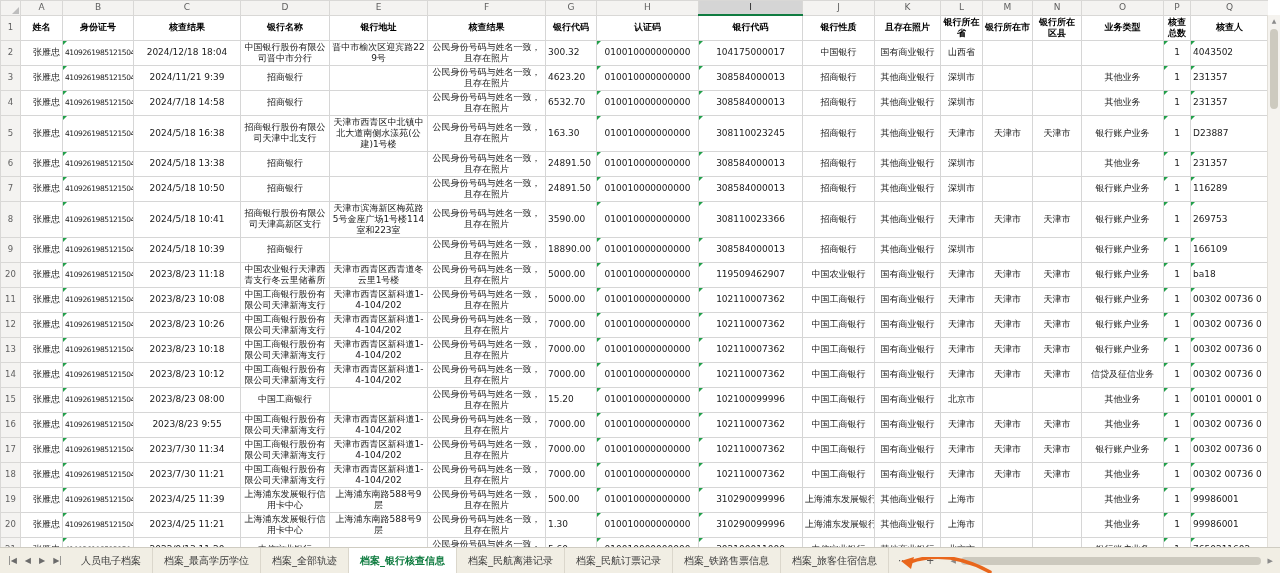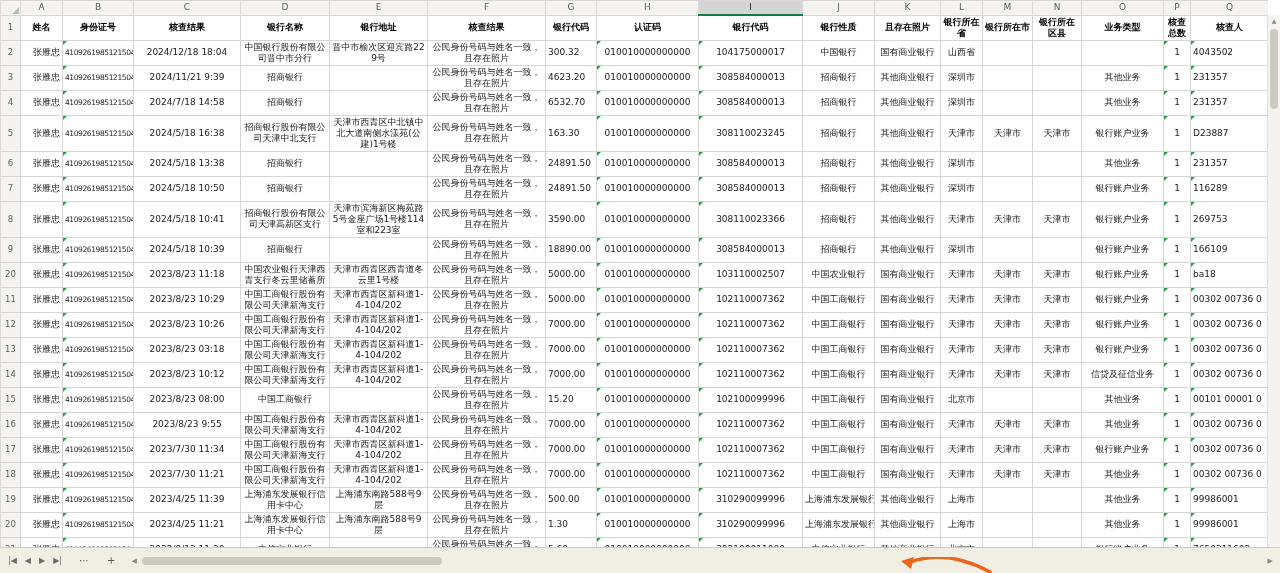--- a/index.html
+++ b/index.html
@@ -275,35 +275,35 @@
           <tr>
             <th class="gutter">20</th>
             <td class="al">张雁忠</td>
             <td class="idnum al flag">410926198512150412</td>
             <td class="ac nowrap">2023/8/23 11:18</td>
             <td class="ac">中国农业银行天津西青支行冬云里储蓄所</td>
             <td class="ac">天津市西青区西青道冬云里1号楼</td>
             <td class="ac">公民身份号码与姓名一致，且存在照片</td>
             <td class="ar">5000.00</td>
             <td class="ac nowrap flag">010010000000000</td>
-            <td class="ac nowrap flag">103110002507</td>
+            <td class="ac nowrap flag">119509462907</td>
             <td class="ac nowrap">中国农业银行</td>
             <td class="ac nowrap">国有商业银行</td>
             <td class="ac">天津市</td>
             <td class="ac">天津市</td>
             <td class="ac">天津市</td>
             <td class="ac nowrap">银行账户业务</td>
             <td class="ac flag">1</td>
             <td class="ar pre flag">ba18</td>
           </tr>
           <tr>
             <th class="gutter">11</th>
             <td class="al">张雁忠</td>
             <td class="idnum al flag">410926198512150412</td>
-            <td class="ac nowrap">2023/8/23 10:29</td>
+            <td class="ac nowrap">2023/8/23 10:08</td>
             <td class="ac">中国工商银行股份有限公司天津新海支行</td>
             <td class="ac">天津市西青区新科道1-4-104/202</td>
             <td class="ac">公民身份号码与姓名一致，且存在照片</td>
             <td class="ar">5000.00</td>
             <td class="ac nowrap flag">010010000000000</td>
             <td class="ac nowrap flag">102110007362</td>
             <td class="ac nowrap">中国工商银行</td>
             <td class="ac nowrap">国有商业银行</td>
             <td class="ac">天津市</td>
             <td class="ac">天津市</td>
@@ -329,21 +329,21 @@
             <td class="ac">天津市</td>
             <td class="ac">天津市</td>
             <td class="ac nowrap">银行账户业务</td>
             <td class="ac flag">1</td>
             <td class="ar pre flag">00302 00736 0</td>
           </tr>
           <tr>
             <th class="gutter">13</th>
             <td class="al">张雁忠</td>
             <td class="idnum al flag">410926198512150412</td>
-            <td class="ac nowrap">2023/8/23 03:18</td>
+            <td class="ac nowrap">2023/8/23 10:18</td>
             <td class="ac">中国工商银行股份有限公司天津新海支行</td>
             <td class="ac">天津市西青区新科道1-4-104/202</td>
             <td class="ac">公民身份号码与姓名一致，且存在照片</td>
             <td class="ar">7000.00</td>
             <td class="ac nowrap flag">010010000000000</td>
             <td class="ac nowrap flag">102110007362</td>
             <td class="ac nowrap">中国工商银行</td>
             <td class="ac nowrap">国有商业银行</td>
             <td class="ac">天津市</td>
             <td class="ac">天津市</td>
@@ -521,20 +521,30 @@
     <div class="vthumb"></div>
   </div>
 
   <div class="tabbar">
     <div class="navbtns">
       <span>|◀</span>
       <span>◀</span>
       <span>▶</span>
       <span>▶|</span>
     </div>
+    <div id="tabs-container" style="display:flex">
+        <div class="tab">人员电子档案</div>
+        <div class="tab">档案_最高学历学位</div>
+        <div class="tab">档案_全部轨迹</div>
+        <div class="tab active">档案_银行核查信息</div>
+        <div class="tab">档案_民航离港记录</div>
+        <div class="tab">档案_民航订票记录</div>
+        <div class="tab">档案_铁路售票信息</div>
+        <div class="tab">档案_旅客住宿信息</div>
+      </div>
     <span class="morebtn">⋯</span>
     <span class="addbtn">+</span>
     <div class="hscroll">
       <span class="hs-arrow">◀</span>
       <div class="hthumb"></div>
       <span class="hs-arrow" style="margin-left:auto">▶</span>
     </div>
   </div>
 
   <svg class="annot" viewBox="0 0 100 16">

